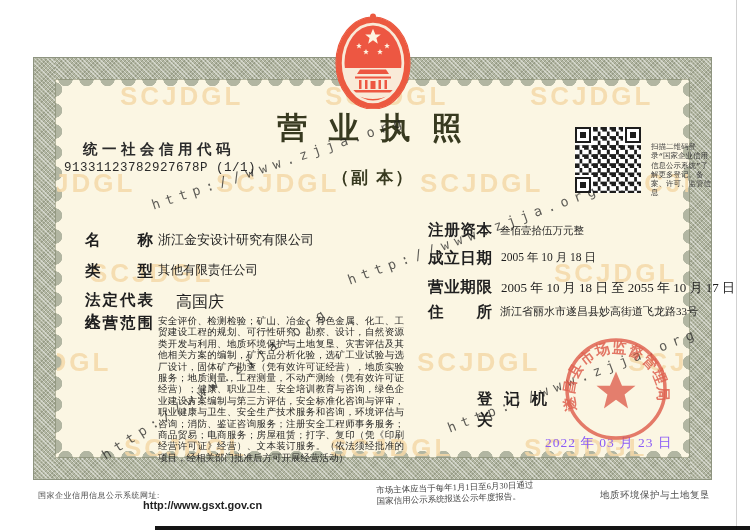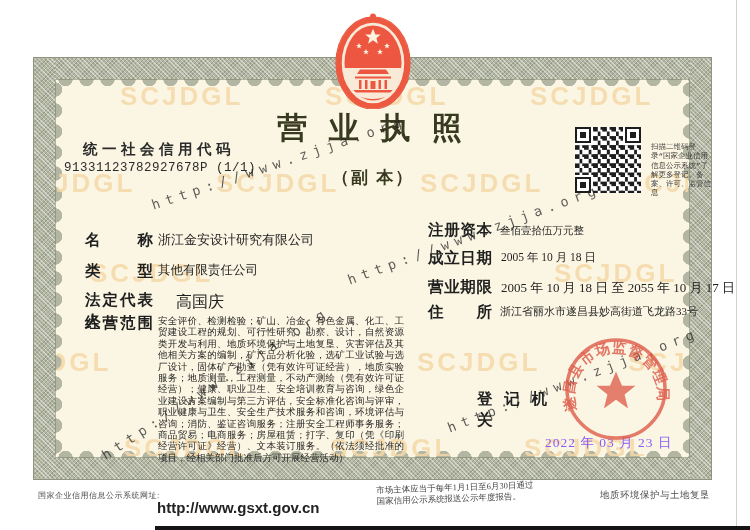--- a/index.html
+++ b/index.html
@@ -66,21 +66,21 @@
   .val{position:absolute;color:#1f1f1f;z-index:5;white-space:nowrap;}
   .scope{position:absolute;left:158px;top:316px;width:246px;font-size:9.5px;line-height:11.4px;
       text-align:justify;color:#1f1f1f;z-index:5;white-space:normal;}
 
   
   .seal{left:561px;top:334px;width:110px;height:110px;z-index:8;opacity:.92;}
   .issue-date{left:545px;top:434px;font-size:13.5px;color:#8b5cf6;z-index:5;letter-spacing:1px;white-space:nowrap;}
 
   
   .f-left{left:38px;top:490px;font-size:8px;color:#4a4a4a;letter-spacing:.5px;}
-  .f-url{left:157px;top:499px;font-size:15px;font-weight:bold;color:#222;
+  .f-url{left:143px;top:499px;font-size:11px;font-weight:bold;color:#222;
       font-family:"Liberation Sans", sans-serif;}
   .f-mid{left:376px;top:485px;font-size:8.5px;line-height:11px;color:#444;
       transform:rotate(-2deg);transform-origin:0 0;white-space:nowrap;}
   .f-right{left:600px;top:489px;font-size:9.5px;color:#4f4f4f;letter-spacing:.5px;}
   .scan-bar{left:155px;top:526px;width:595px;height:4px;background:#151515;}
   .page-edge{left:736px;top:0;width:1px;height:530px;background:rgba(0,0,0,.18);}
 </style>
 </head>
 <body>
 

